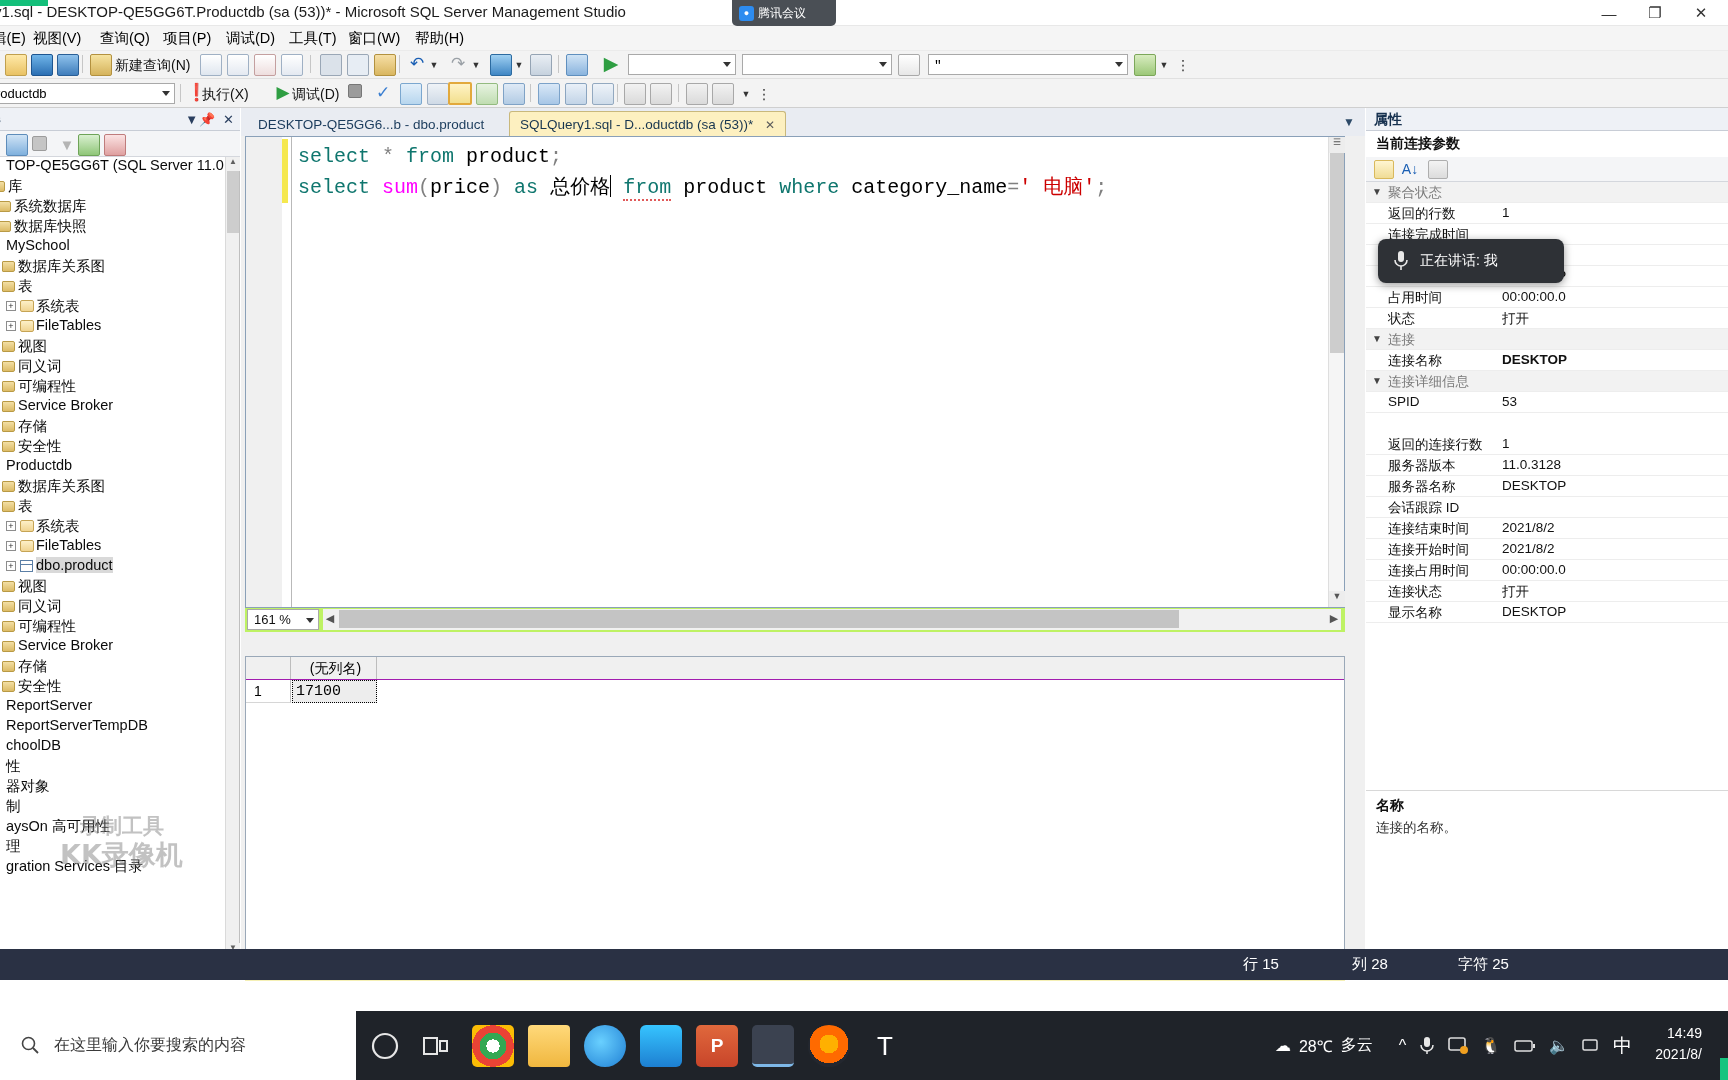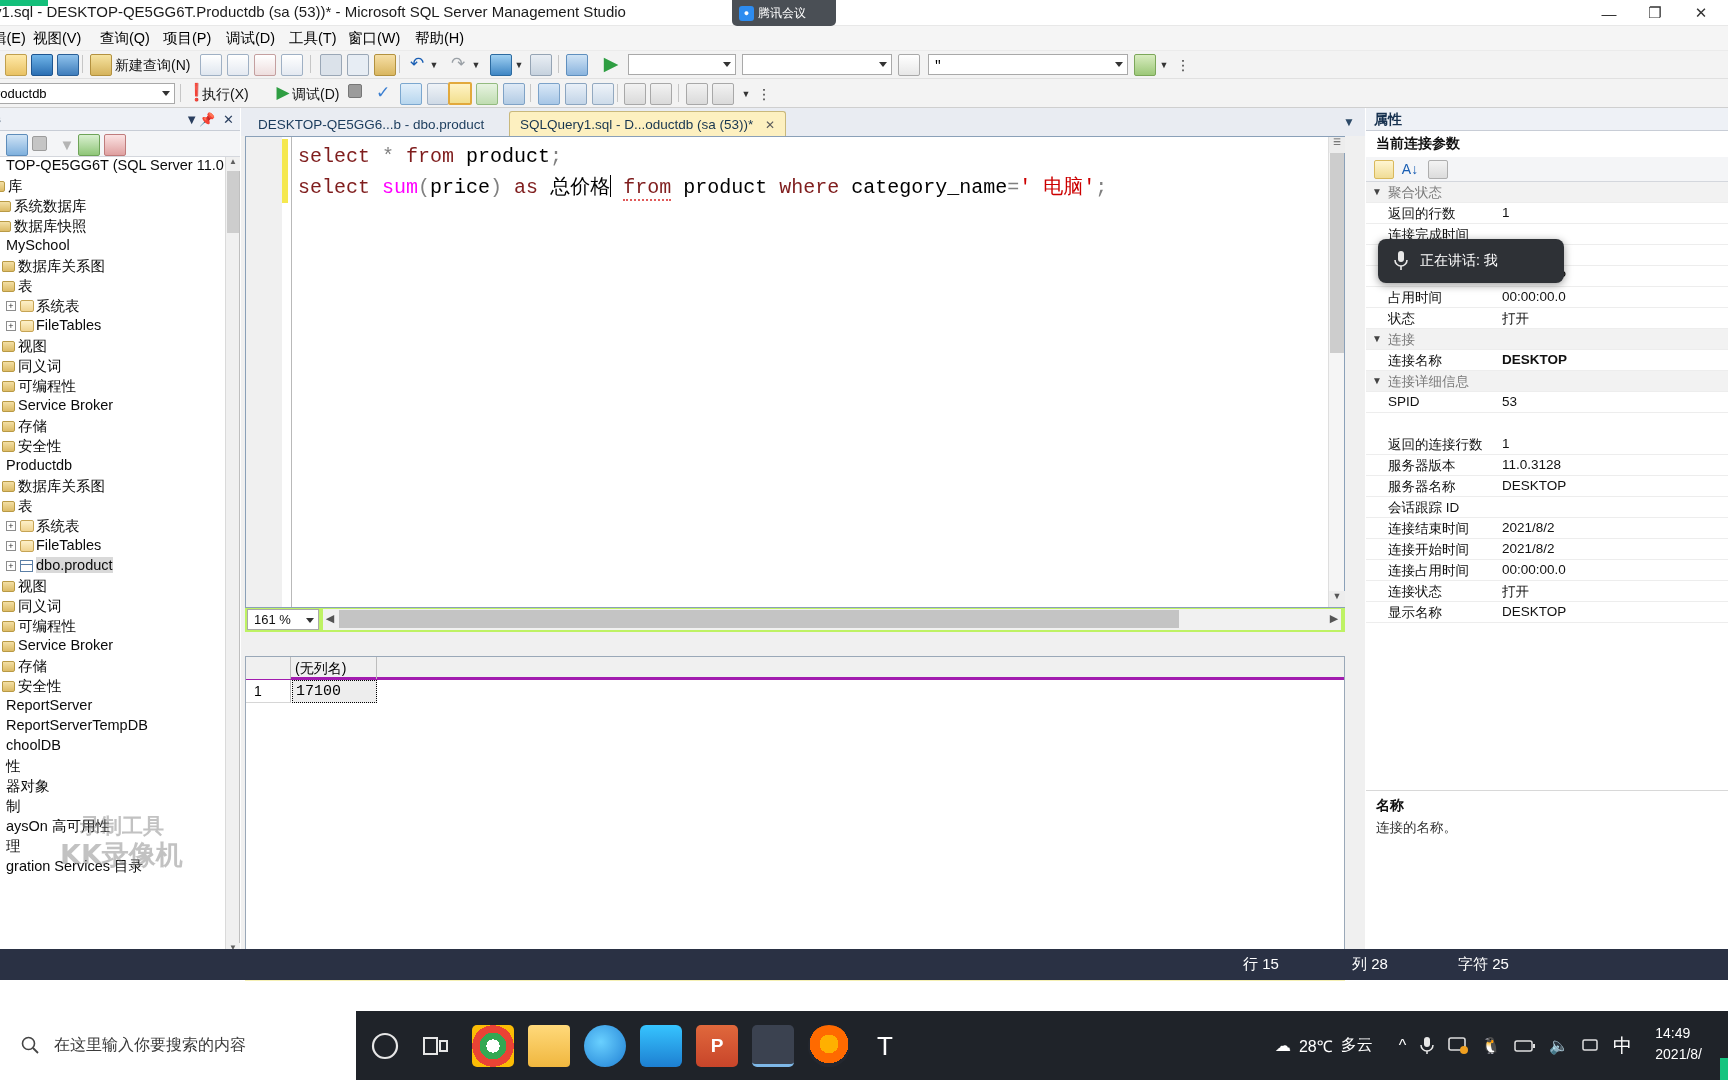--- a/index.html
+++ b/index.html
@@ -145,21 +145,21 @@
   }
   #codegutter { position:absolute; left:0; top:0; width:36px; height:470px; background:#f0f0f0; }
   #changebar { position:absolute; left:36px; top:0; width:6px; height:470px; background:#ffffff; }
   #changebar .mark { position:absolute; left:0; top:2px; width:6px; height:64px; background:#f5e84f; }
   #codeborder { position:absolute; left:45px; top:0; width:1px; height:470px; background:#b9b9b9; }
   #codetext {
     position:absolute; left:52px; top:4px; right:20px;
     font-family:"Liberation Mono", monospace; font-size:20px; line-height:31px;
     white-space:pre; color:#000000;
   }
-  .k-blue { color:#7f1d1d; }
+  .k-blue { color:#0f766e; }
   .k-gray { color:#808080; }
   .k-mag { color:#ff00ff; }
   .k-red { color:#cc0000; }
   .k-dark { color:#000000; }
   .sq-underline { border-bottom:2px dotted #e05a5a; }
   .caret { display:inline-block; width:1px; height:22px; background:#000; vertical-align:-4px; }
 
   #code-vscroll { position:absolute; right:0; top:0; width:16px; height:470px; background:#f5f5f5; border-left:1px solid #dedede; }
   #code-vscroll .thumb { position:absolute; left:1px; top:16px; width:14px; height:200px; background:#cdcdcd; }
   #code-vscroll .sq { position:absolute; left:0; top:0; width:16px; height:16px; background:#ededed; text-align:center; font-size:9px; color:#555;}
@@ -181,21 +181,21 @@
 
   #restabs { position:absolute; left:4px; top:524px; width:1100px; height:24px; background:#f0f0f0; }
   .rtab { position:absolute; top:2px; height:21px; font-size:14px; color:#111; line-height:21px; white-space:nowrap; }
   .rtab .ic { display:inline-block; width:15px; height:13px; margin-right:5px; vertical-align:-2px; }
   .rtab.sel { background:#e2e2e2; }
 
   #gridpane {
     position:absolute; left:4px; top:548px; width:1100px; height:300px;
     background:#ffffff; border:1px solid #9aa8b8;
   }
-  #grid-hdr { position:absolute; left:0; top:0; width:1098px; height:23px; background:#f0f0f0; border-bottom:3px solid #a21caf; }
+  #grid-hdr { position:absolute; left:0; top:0; width:1098px; height:23px; background:#f0f0f0; border-bottom:1px solid #a21caf;text-align:center; }
   #grid-hdr .cell0 { position:absolute; left:0; top:0; width:45px; height:22px; border-right:1px solid #bdbdbd; background:#f0f0f0; }
   #grid-hdr .cell1 {
     position:absolute; left:46px; top:0; width:85px; height:22px; border-right:1px solid #bdbdbd;
     font-size:14px; line-height:22px; padding-left:3px; color:#000;
   }
   #grid-row { position:absolute; left:0; top:23px; width:1098px; height:24px; }
   #grid-row .rn { position:absolute; left:0; top:0; width:45px; height:23px; border-right:1px solid #bdbdbd;
     border-bottom:1px solid #d6d6d6; background:#fff; font-size:14px; line-height:23px; padding-left:8px; }
   #grid-row .v1 { position:absolute; left:46px; top:0; width:85px; height:23px;
     border:1px dotted #000; background:#ededed; font-size:15px; line-height:21px; padding-left:3px;
@@ -254,21 +254,21 @@
   #taskbar { position:absolute; left:0; bottom:0; width:1728px; height:69px; background:#1f2329; }
   #searchbox {
     position:absolute; left:0; top:0; width:356px; height:69px; background:#ffffff;
     display:flex; align-items:center;
   }
   #searchbox .si { margin-left:20px; width:22px; height:22px; }
   #searchbox .st { margin-left:12px; font-size:16px; color:#3a3a3a; white-space:nowrap; }
   .tbicon2 { position:absolute; top:14px; width:42px; height:42px; border-radius:5px; }
   #tray { position:absolute; right:0; top:0; height:69px; display:flex; align-items:center; color:#fff; }
   #tray .ti { margin-right:13px; font-size:16px; display:flex; align-items:center; }
-  #clock { position:absolute; right:26px; top:12px; color:#fff; font-size:14px; line-height:21px; }
+  #clock { position:absolute; right:26px; top:12px; text-align:right; color:#fff; font-size:14px; line-height:21px; }
   #greenedge { position:absolute; right:0; bottom:0; width:8px; height:22px; background:#16c47f; }
   .weather { display:flex; align-items:center; gap:8px; color:#fff; font-size:16px; }
 </style>
 </head>
 <body>
 
 <div id="titlebar">
   <div id="greenmark"></div>
   <div class="tbtext">y1.sql - DESKTOP-QE5GG6T.Productdb (sa (53))* - Microsoft SQL Server Management Studio</div>
   <div id="meetingpill">

